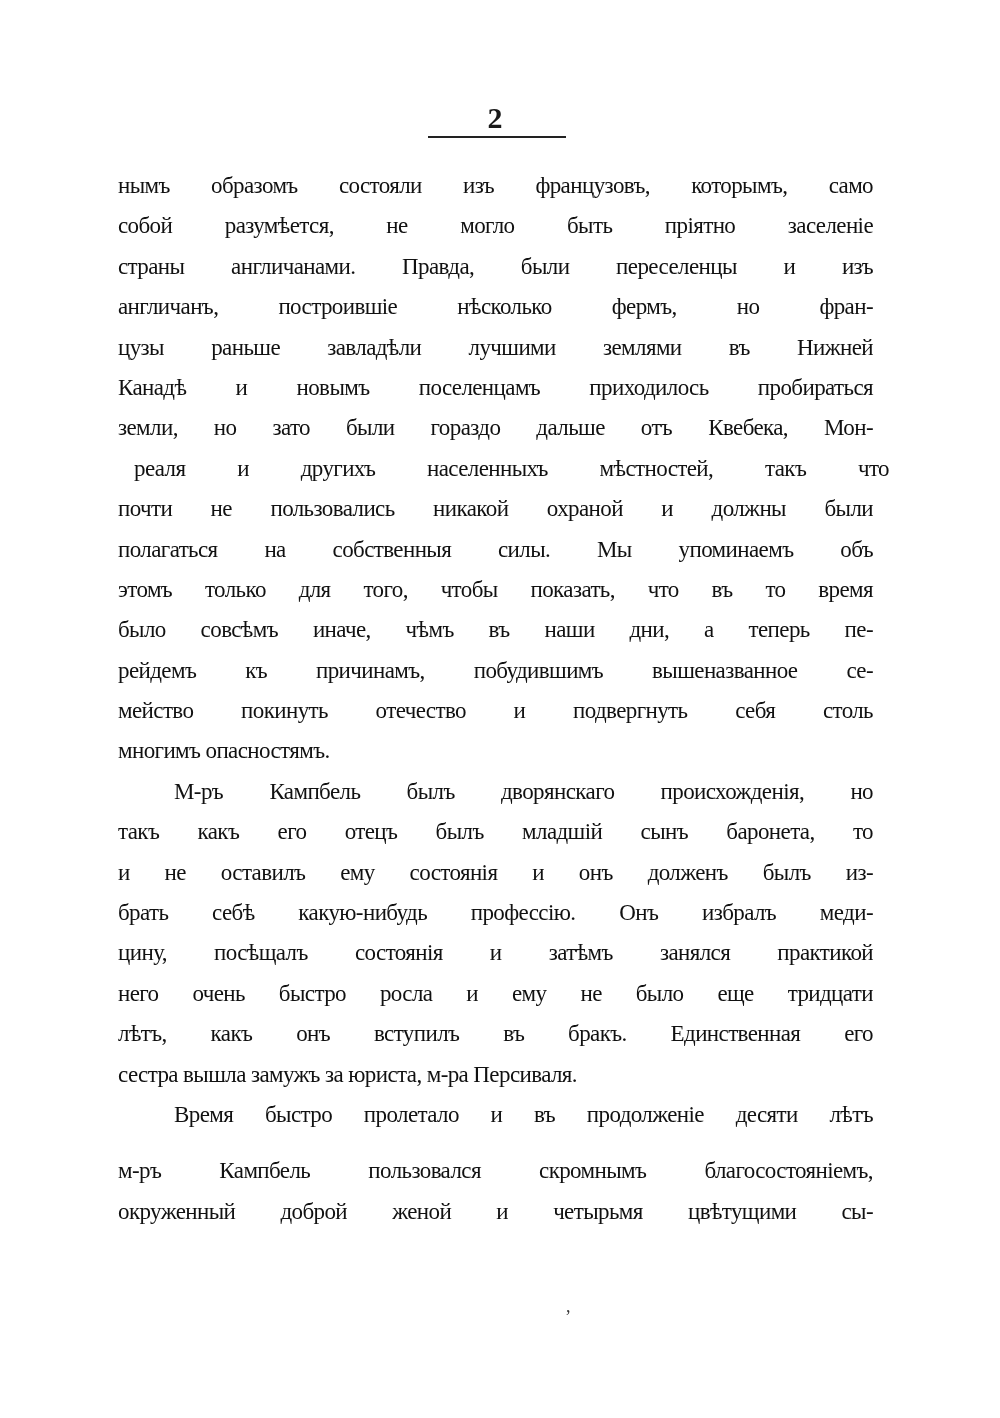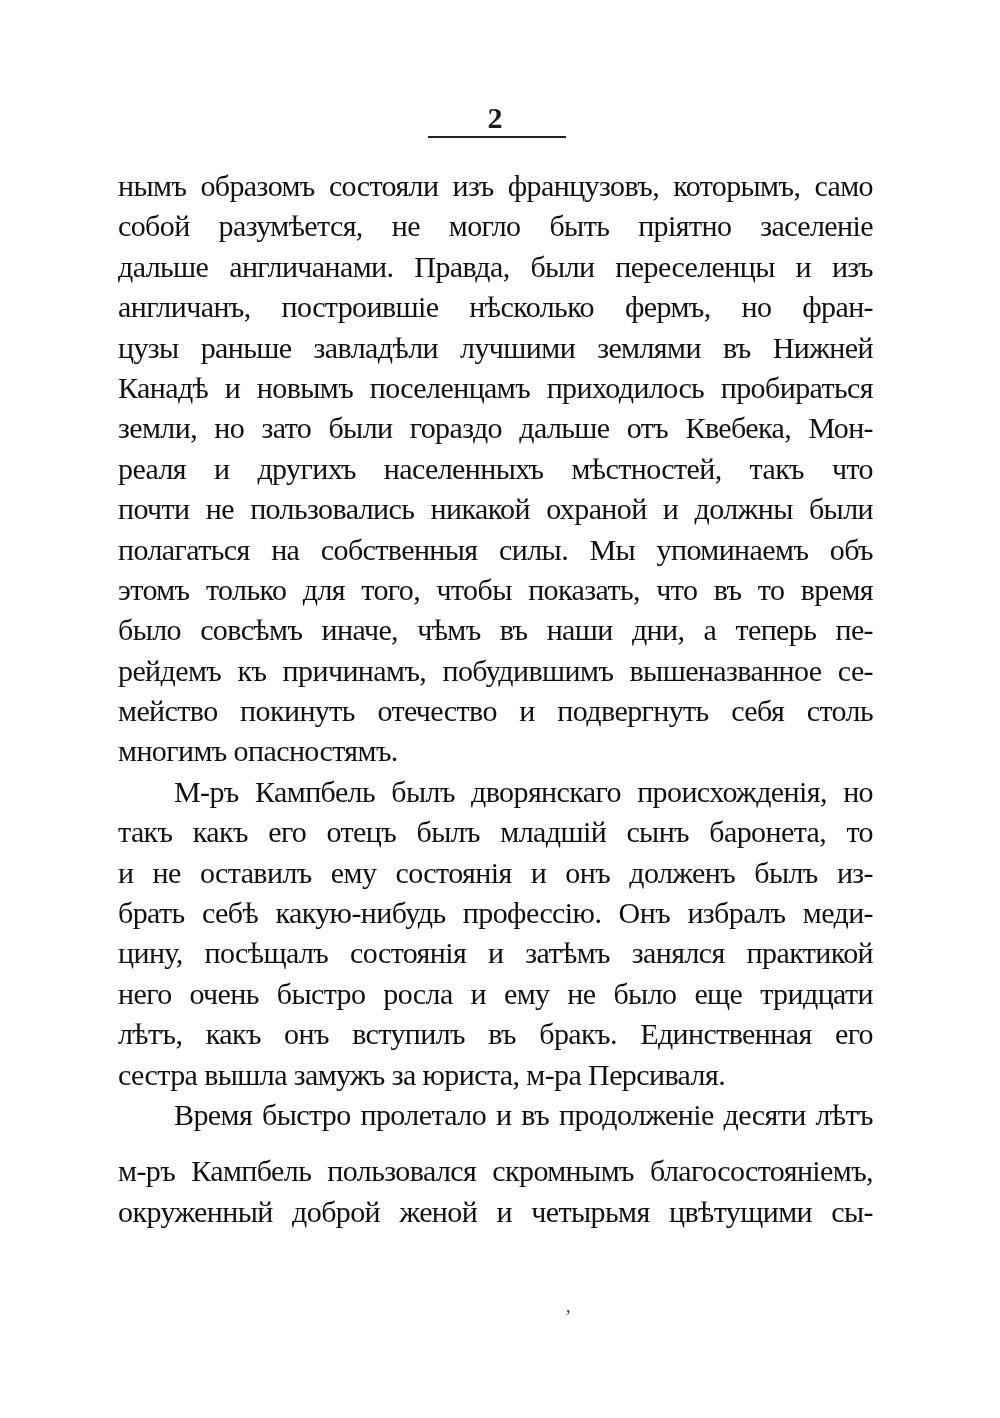--- a/index.html
+++ b/index.html
@@ -43,21 +43,21 @@
     .text-block {
       position: absolute;
       left: 118px;
       top: 166px;
       width: 755px;
     }
     .line {
       display: block;
       height: 40.4px;
       line-height: 40.4px;
-      font-size: 30px;
+      font-size: 23px;
       font-stretch: condensed;
       white-space: nowrap;
       text-align: justify;
       text-align-last: justify;
       letter-spacing: -0.6px;
       transform-origin: left center;
     }
     .line.last {
       text-align-last: left;
     }
@@ -78,26 +78,26 @@
 <div class="page">
 
   <div class="page-number">2</div>
   <div class="header-rule"></div>
 
   <div class="text-block">
 
     <div>
       <span class="line" style="width: 755px; box-sizing: border-box;">нымъ образомъ состояли изъ французовъ, которымъ, само</span>
       <span class="line" style="width: 755px; box-sizing: border-box;">собой разумѣется, не могло быть пріятно заселеніе</span>
-      <span class="line" style="width: 755px; box-sizing: border-box;">дальше англичанами. Правда, были переселенцы и изъ</span>
+      <span class="line" style="width: 755px; box-sizing: border-box;">страны англичанами. Правда, были переселенцы и изъ</span>
       <span class="line" style="width: 755px; box-sizing: border-box;">англичанъ, построившіе нѣсколько фермъ, но фран-</span>
       <span class="line" style="width: 755px; box-sizing: border-box;">цузы раньше завладѣли лучшими землями въ Нижней</span>
       <span class="line" style="width: 755px; box-sizing: border-box;">Канадѣ и новымъ поселенцамъ приходилось пробираться</span>
       <span class="line" style="width: 755px; box-sizing: border-box;">земли, но зато были гораздо дальше отъ Квебека, Мон-</span>
-      <span class="line" style="width: 755px; box-sizing: border-box;">реаля и другихъ населенныхъ мѣстностей, такъ что</span>
+      <span class="line" style="width: 755px; box-sizing: border-box; margin-left: 16px;">реаля и другихъ населенныхъ мѣстностей, такъ что</span>
       <span class="line" style="width: 755px; box-sizing: border-box;">почти не пользовались никакой охраной и должны были</span>
       <span class="line" style="width: 755px; box-sizing: border-box;">полагаться на собственныя силы. Мы упоминаемъ объ</span>
       <span class="line" style="width: 755px; box-sizing: border-box;">этомъ только для того, чтобы показать, что въ то время</span>
       <span class="line" style="width: 755px; box-sizing: border-box;">было совсѣмъ иначе, чѣмъ въ наши дни, а теперь пе-</span>
       <span class="line" style="width: 755px; box-sizing: border-box;">рейдемъ къ причинамъ, побудившимъ вышеназванное се-</span>
       <span class="line" style="width: 755px; box-sizing: border-box;">мейство покинуть отечество и подвергнуть себя столь</span>
       <span class="line last">многимъ опасностямъ.</span>
     </div>
 
     <div>

